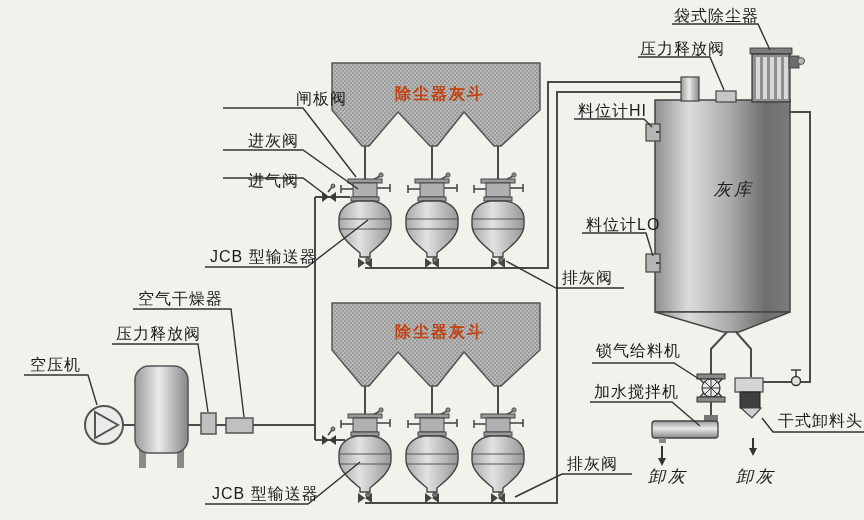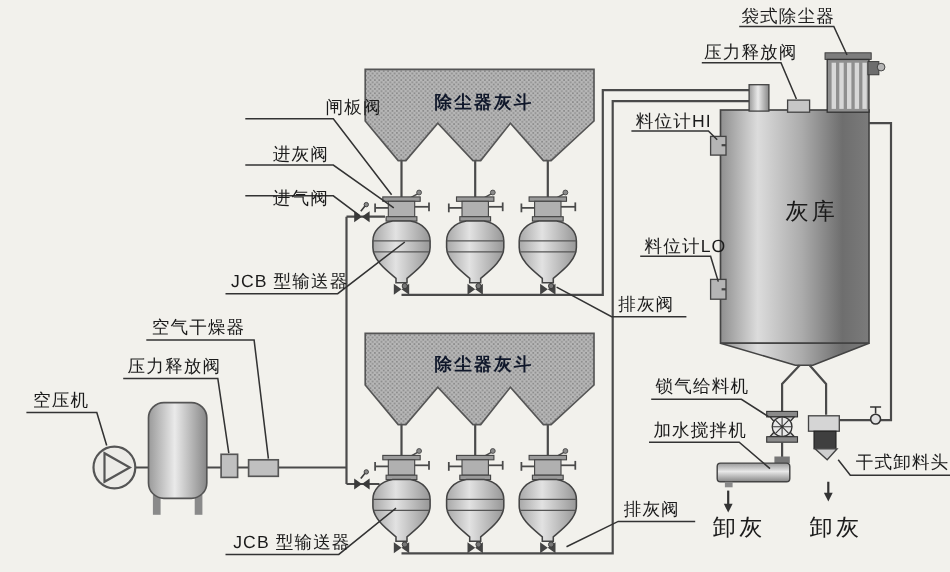--- a/index.html
+++ b/index.html
@@ -10,22 +10,22 @@
   }
   #stage svg{position:absolute;left:0;top:0;}
   .lbl{
     position:absolute;
     font-size:16px;
     color:#1b1b1b;
     white-space:nowrap;
     letter-spacing:1px;
     line-height:1.2;
   }
-  .lbl.big{font-size:21px;letter-spacing:3px;}
-  .lbl.onshape{color:#0f172a;font-weight:bold;letter-spacing:2px;}
+  .lbl.big{font-size:17px;letter-spacing:3px;font-style:italic;}
+  .lbl.onshape{color:#c2410c;font-weight:bold;letter-spacing:2px;}
 </style>
 </head>
 <body>
 
 <div id="stage">
 
 <svg width="864" height="520" viewBox="0 0 864 520">
   <defs>
     <pattern id="hatch" width="4" height="4" patternUnits="userSpaceOnUse">
       <rect width="4" height="4" fill="#b7b7b7"></rect>

